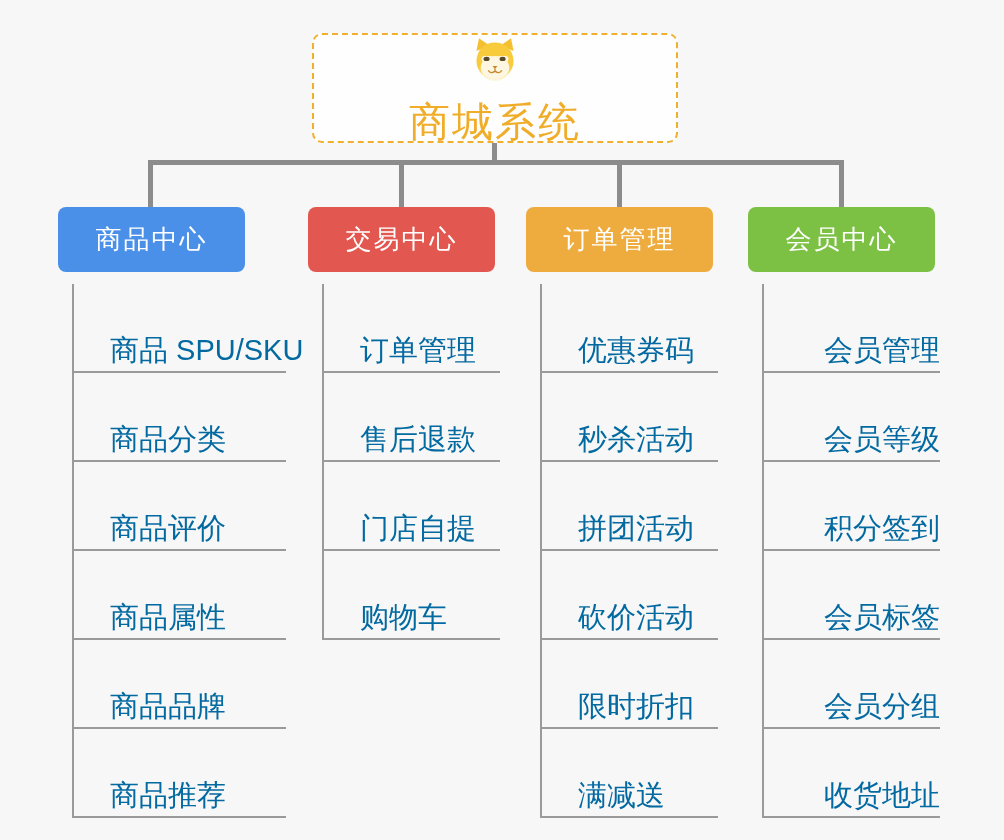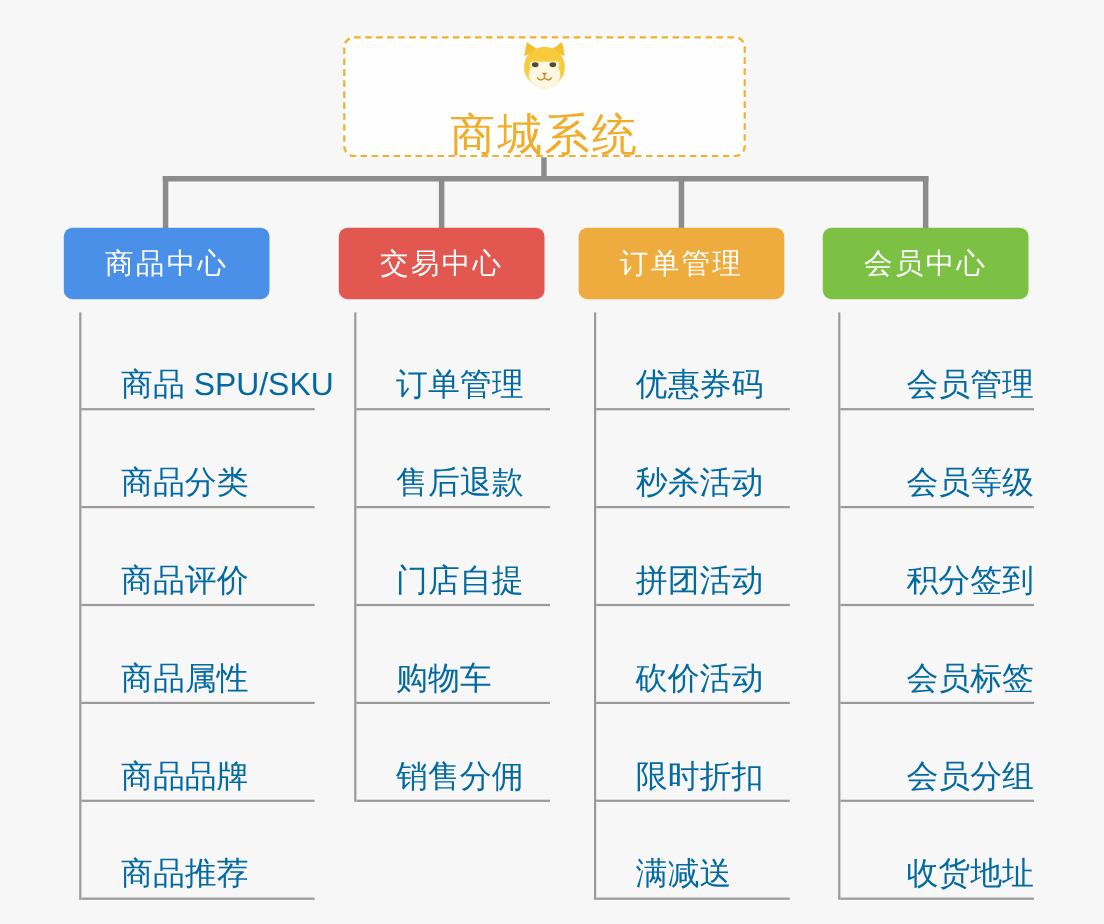--- a/index.html
+++ b/index.html
@@ -210,23 +210,20 @@
         </div>
       <div class="leaf" style="border-bottom-color: rgb(154, 154, 154);">
           <span class="leaf-label">售后退款</span>
         </div>
       <div class="leaf" style="border-bottom-color: rgb(154, 154, 154);">
           <span class="leaf-label">门店自提</span>
         </div>
       <div class="leaf" style="border-bottom-color: rgb(154, 154, 154);">
           <span class="leaf-label">购物车</span>
         </div>
-      <div class="leaf" style="border-bottom-color: rgb(154, 154, 154);">
-          <span class="leaf-label">销售分佣</span>
-        </div>
     </div>
   </div>
 
   <div class="branch b2">
     <div class="branch-header" style="background: rgb(238, 172, 62);">
       <span>订单管理</span>
     </div>
     <div class="branch-body" style="border-left-color: rgb(154, 154, 154);">
       <div class="leaf" style="border-bottom-color: rgb(154, 154, 154);">
           <span class="leaf-label">优惠券码</span>

